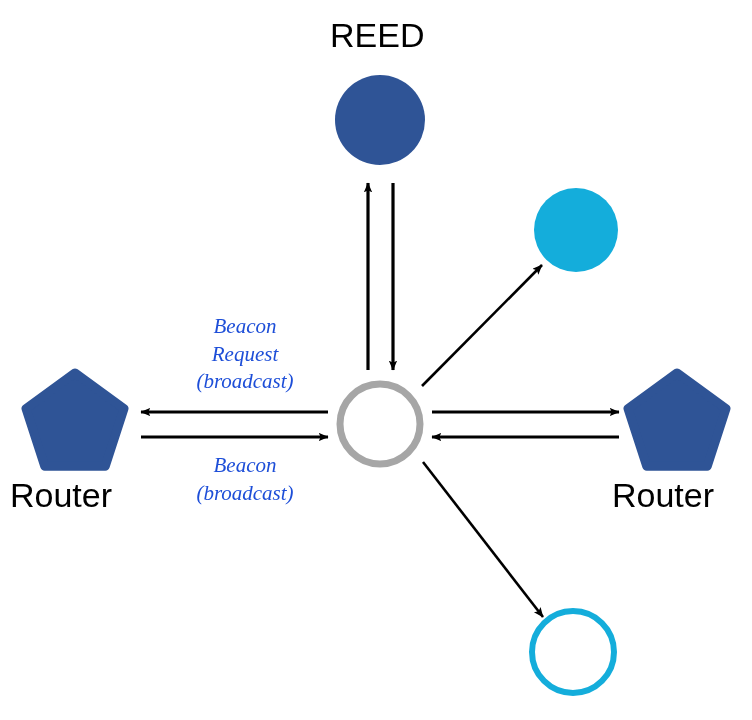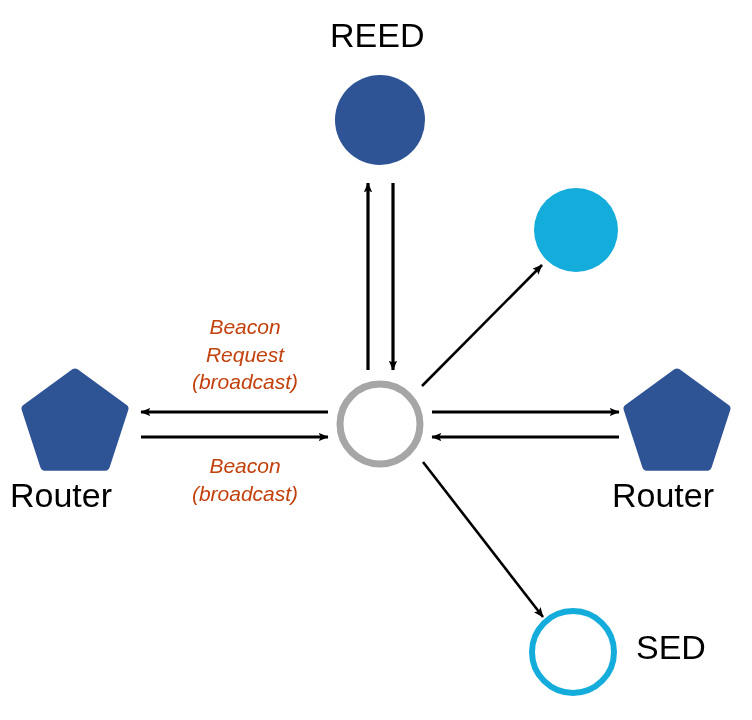--- a/index.html
+++ b/index.html
@@ -31,25 +31,25 @@
     position: absolute;
     font-family: "Liberation Sans", sans-serif;
     font-size: 34px;
     font-weight: 400;
     color: #000000;
     white-space: nowrap;
     line-height: 1.05;
   }
   .edge-label {
     position: absolute;
-    font-family: Liberation Sans, sans-serif;
+    font-family: Liberation Serif, serif;
     font-style: italic;
     font-size: 21px;
     font-weight: 400;
-    color: #c2410c;
+    color: #1d4ed8;
     text-align: center;
     line-height: 1.32;
     white-space: pre;
   }
 </style>
 </head>
 <body>
 
 <div id="diagram-root">
 
@@ -89,21 +89,20 @@
 
       <path d="M 75 373 L 124 408.6 L 105.3 466.2 L 44.7 466.2 L 26 408.6 Z" fill="#2F5496" stroke="#2F5496" stroke-width="9" stroke-linejoin="round"></path>
 
       <path d="M 677 373 L 726 408.6 L 707.3 466.2 L 646.7 466.2 L 628 408.6 Z" fill="#2F5496" stroke="#2F5496" stroke-width="9" stroke-linejoin="round"></path>
     </g>
   </svg>
 
   <div class="node-label" style="left:330px; top:18px;">REED</div>
 
 
-  <div class="node-label" style="left:636px; top:630px;">SED</div>
 
   <div class="node-label" style="left:10px; top:478px;">Router</div>
 
   <div class="node-label" style="left:612px; top:478px;">Router</div>
 
   <div class="edge-label" style="left:160px; top:313px; width:170px;">Beacon
 Request
 (broadcast)</div>
 
   <div class="edge-label" style="left:160px; top:452px; width:170px;">Beacon

